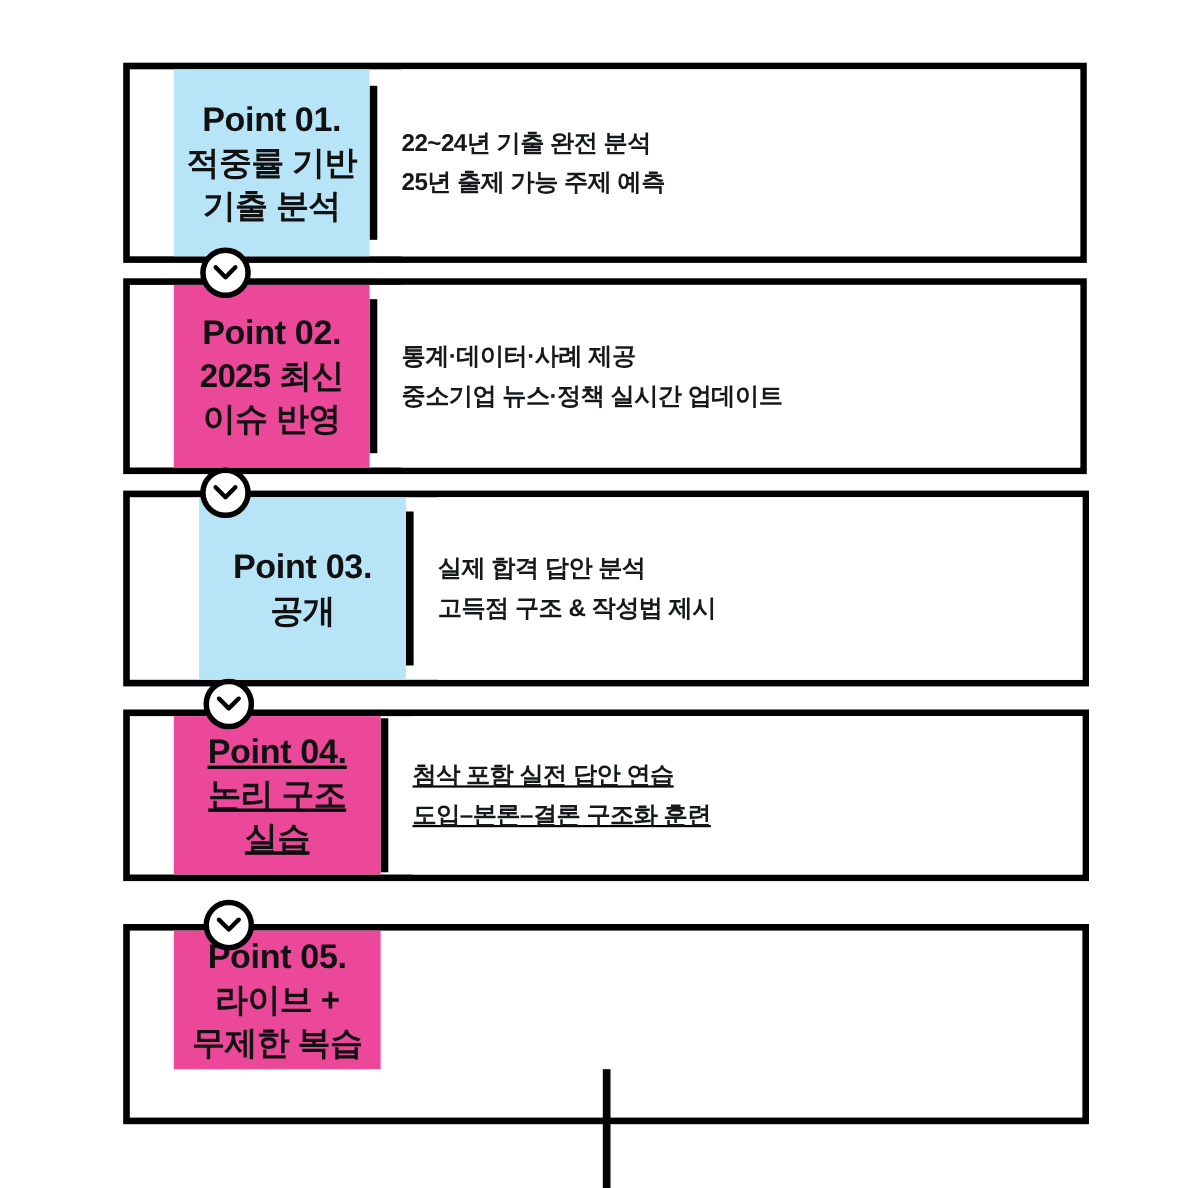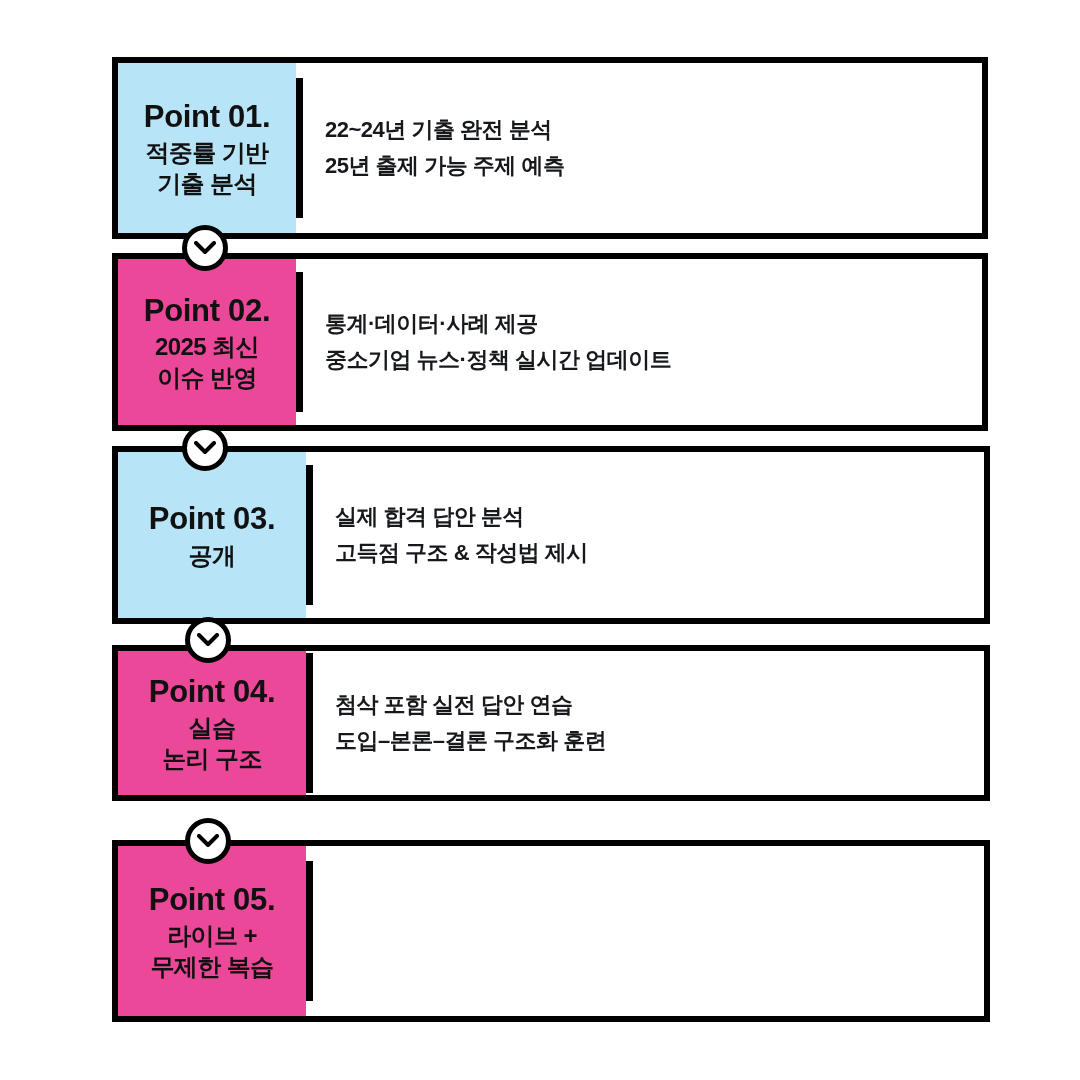--- a/index.html
+++ b/index.html
@@ -39,31 +39,32 @@
   
   .label-panel {
     box-sizing: border-box;
     flex: 0 0 auto;
     display: flex;
     flex-direction: column;
     align-items: center;
     justify-content: center;
     position: relative;
     padding: 4px 6px;
+    margin-left: 40px;
   }
   .label-panel.tone-light { background: #b8e4f7; }
   .label-panel.tone-bright { background: #ec4899; }
 
   .label-line {
     display: block;
     width: 100%;
     text-align: center;
     color: #111111;
     font-weight: 800;
-    font-size: 24px;
+    font-size: 30px;
     line-height: 1.30;
     letter-spacing: -0.6px;
     white-space: nowrap;
   }
   .label-line.point-no {
     font-size: 31px;
     letter-spacing: -0.3px;
   }
 
   
@@ -151,60 +152,60 @@
       <span class="body-line">중소기업 뉴스·정책 실시간 업데이트</span>
     </div>
   </div>
 
   <div class="connector" style="left:182px; top:425px;">
     <svg width="22" height="14" viewBox="0 0 22 14">
       <polyline points="2,2 11,11 20,2" fill="none" stroke="#000000" stroke-width="4" stroke-linecap="round" stroke-linejoin="round"></polyline>
     </svg>
   </div>
 
-  <div class="card" style="left:112px; top:446px; width:878px; height:178px;">
+  <div class="card" style="left:112px; top:446px; width:878px; height:178px;padding-left:23px;">
     <div class="label-panel tone-light" style="width:188px;">
       <span class="label-line point-no">Point 03.</span>
       <span class="label-line">공개</span>
     </div>
     <div class="divider-bar" style="height:140px;"></div>
     <div class="divider-gap"></div>
     <div class="body-panel">
       <span class="body-line">실제 합격 답안 분석</span>
       <span class="body-line">고득점 구조 &amp; 작성법 제시</span>
     </div>
   </div>
 
   <div class="connector" style="left:185px; top:617px;">
     <svg width="22" height="14" viewBox="0 0 22 14">
       <polyline points="2,2 11,11 20,2" fill="none" stroke="#000000" stroke-width="4" stroke-linecap="round" stroke-linejoin="round"></polyline>
     </svg>
   </div>
 
-  <div class="card" style="left:112px; top:645px; width:878px; height:156px;">
+  <div class="card" style="left:112px; top:645px; width:878px; height:156px;text-decoration:underline;">
     <div class="label-panel tone-bright" style="width:188px;">
       <span class="label-line point-no">Point 04.</span>
+      <span class="label-line">논리 구조</span>
       <span class="label-line">실습</span>
-      <span class="label-line">논리 구조</span>
     </div>
     <div class="divider-bar" style="height:140px;"></div>
     <div class="divider-gap"></div>
     <div class="body-panel">
       <span class="body-line">첨삭 포함 실전 답안 연습</span>
       <span class="body-line">도입–본론–결론 구조화 훈련</span>
     </div>
   </div>
 
   <div class="connector" style="left:185px; top:818px;">
     <svg width="22" height="14" viewBox="0 0 22 14">
       <polyline points="2,2 11,11 20,2" fill="none" stroke="#000000" stroke-width="4" stroke-linecap="round" stroke-linejoin="round"></polyline>
     </svg>
   </div>
 
-  <div class="card" style="left:112px; top:840px; width:878px; height:182px;">
+  <div class="card" style="left:112px; top:840px; width:878px; height:182px;flex-direction:column;">
     <div class="label-panel tone-bright" style="width:188px;">
       <span class="label-line point-no">Point 05.</span>
       <span class="label-line">라이브 +</span>
       <span class="label-line">무제한 복습</span>
     </div>
     <div class="divider-bar" style="height:140px;"></div>
     <div class="divider-gap"></div>
   </div>
 
 </div>

